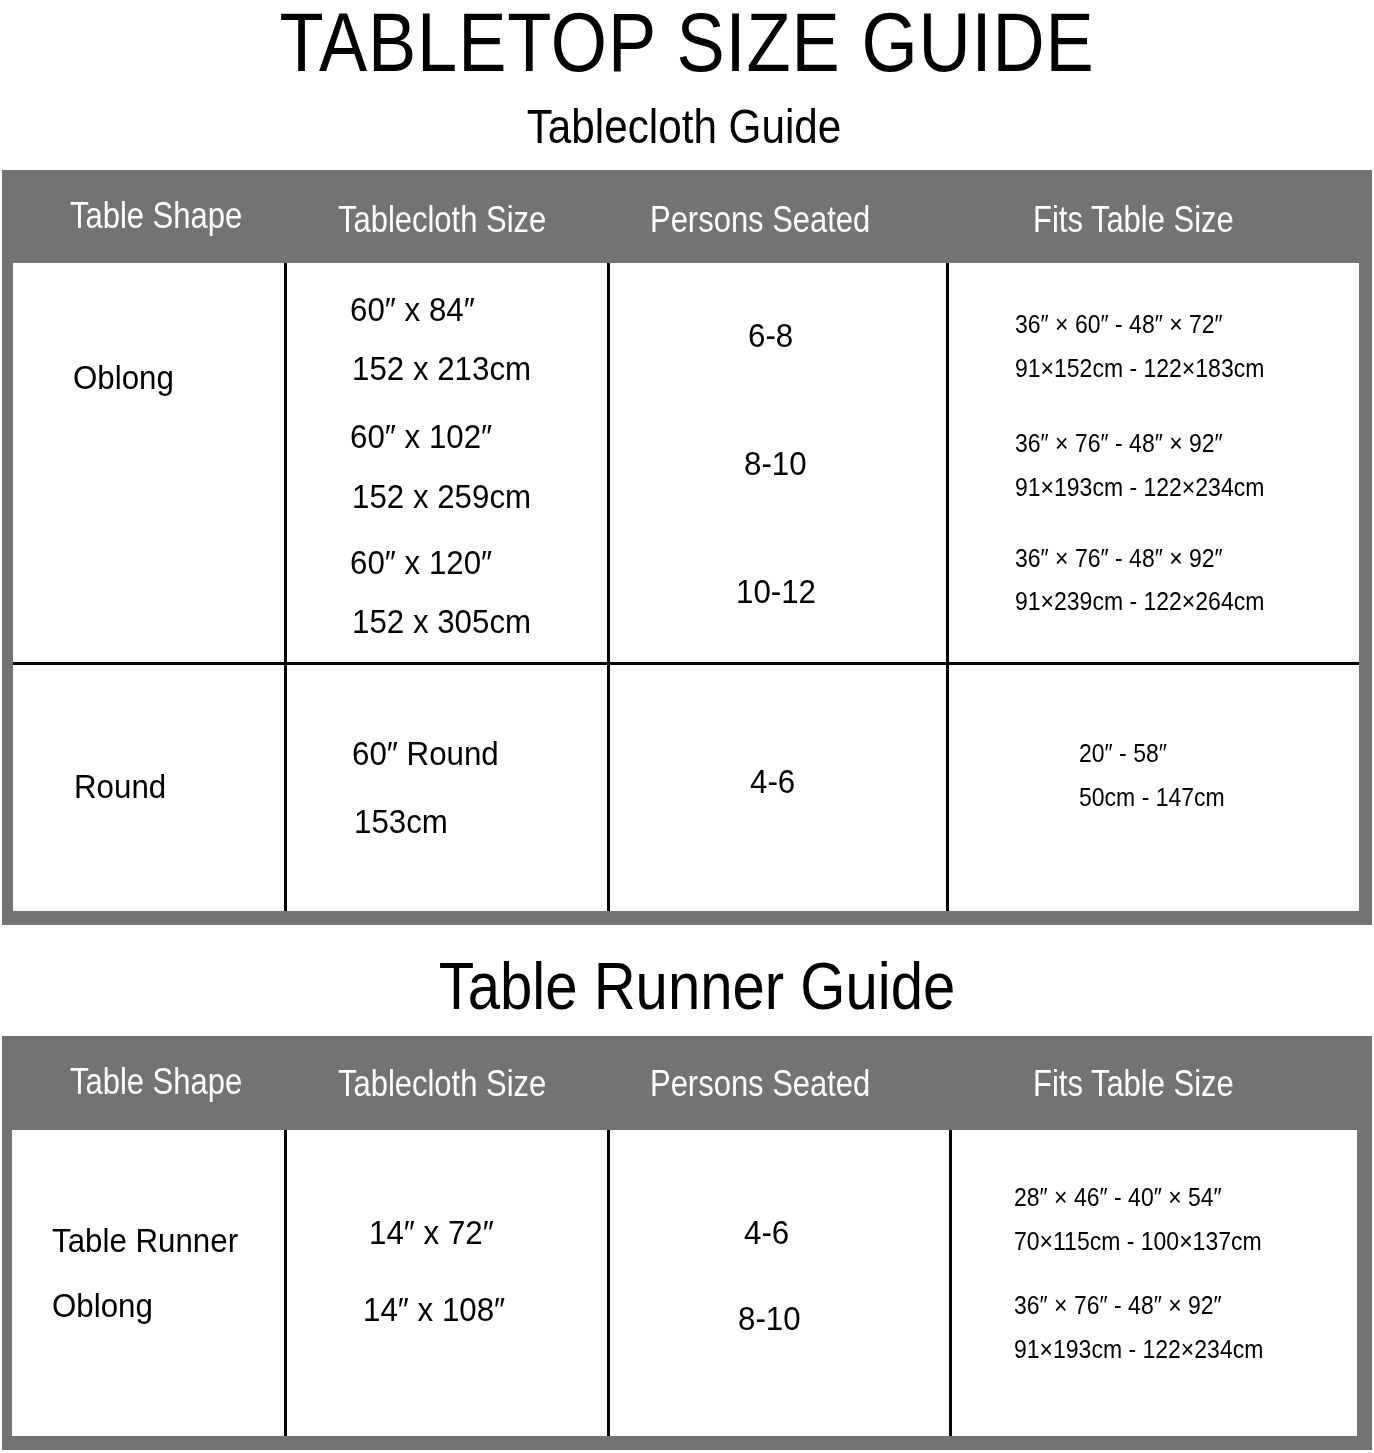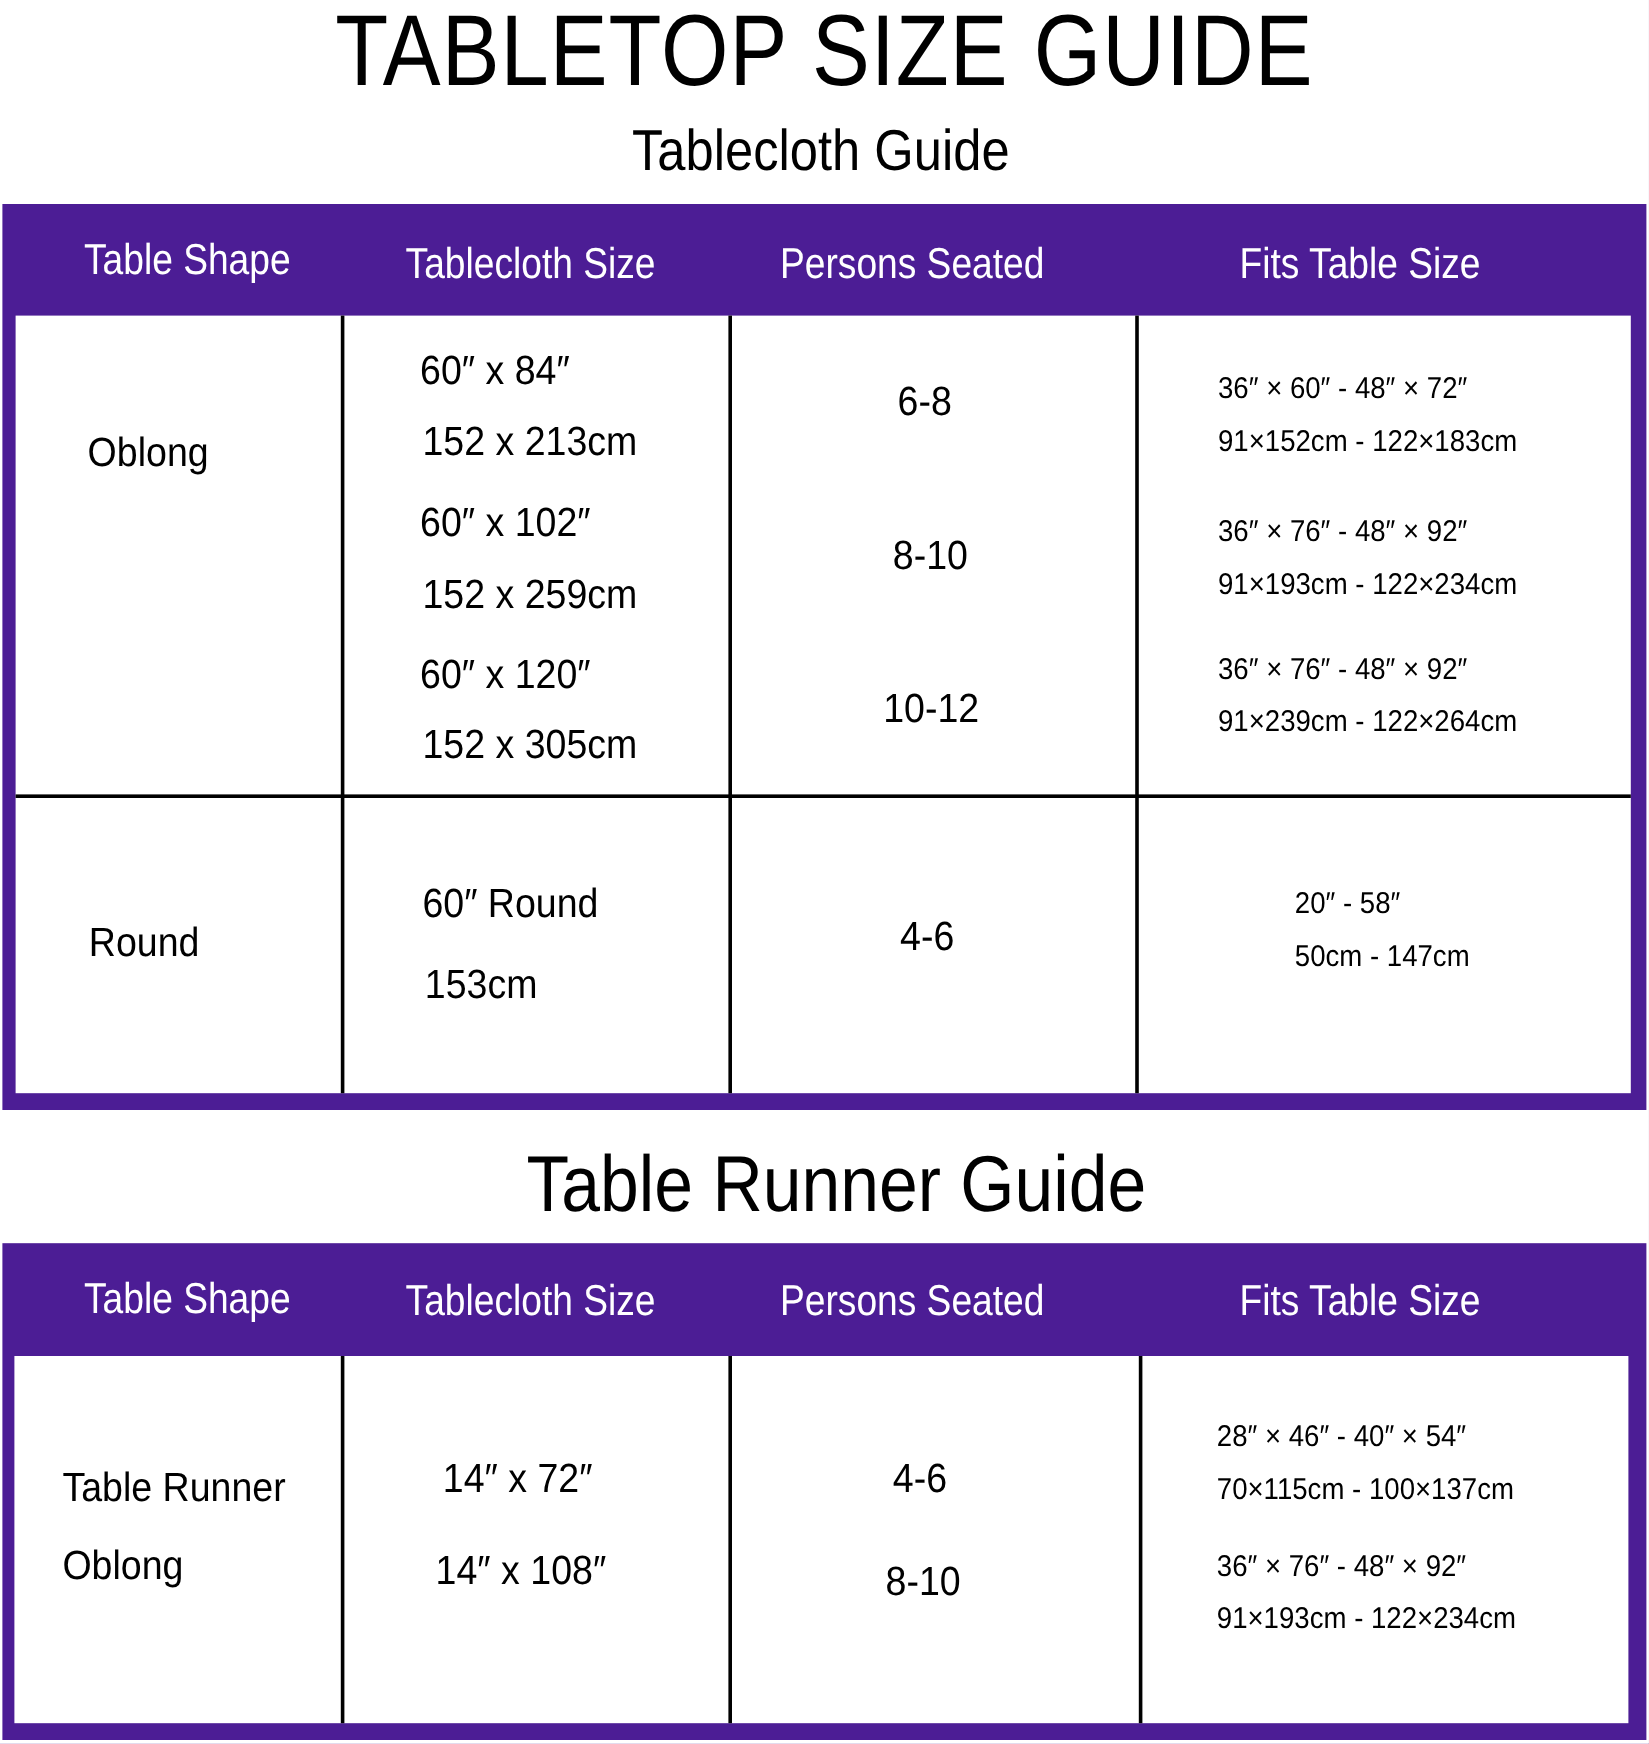--- a/index.html
+++ b/index.html
@@ -15,21 +15,21 @@
     letter-spacing: 1px;
   }
   .section-title {
     left: 0; width: 1374px; text-align: center; font-weight: normal;
     transform-origin: 687px 0;
   }
   .sub1 { top: 100px; font-size: 48px; line-height: 54px; transform: scaleX(0.88); left: -3px; }
   .sub2 { top: 950px; font-size: 66px; line-height: 72px; transform: scaleX(0.88); left: 10px; }
 
   
-  .tbl { background: #4c1d95; }
+  .tbl { background: #737373; }
   .hdr-cell {
     position: absolute; color: #fff; font-size: 36px; line-height: 40px; white-space: nowrap;
     transform: scaleX(0.86); transform-origin: left center;
   }
   .body-area { position: absolute; background: #fff; }
   .vline { position: absolute; background: #000; width: 3px; }
   .hline { position: absolute; background: #000; height: 3px; }
   .txt { position: absolute; white-space: nowrap; font-size: 34px; line-height: 40px; }
   .txt-sm { position: absolute; white-space: nowrap; font-size: 25px; line-height: 30px; }
   .narrow { transform: scaleX(0.92); transform-origin: left center; }

